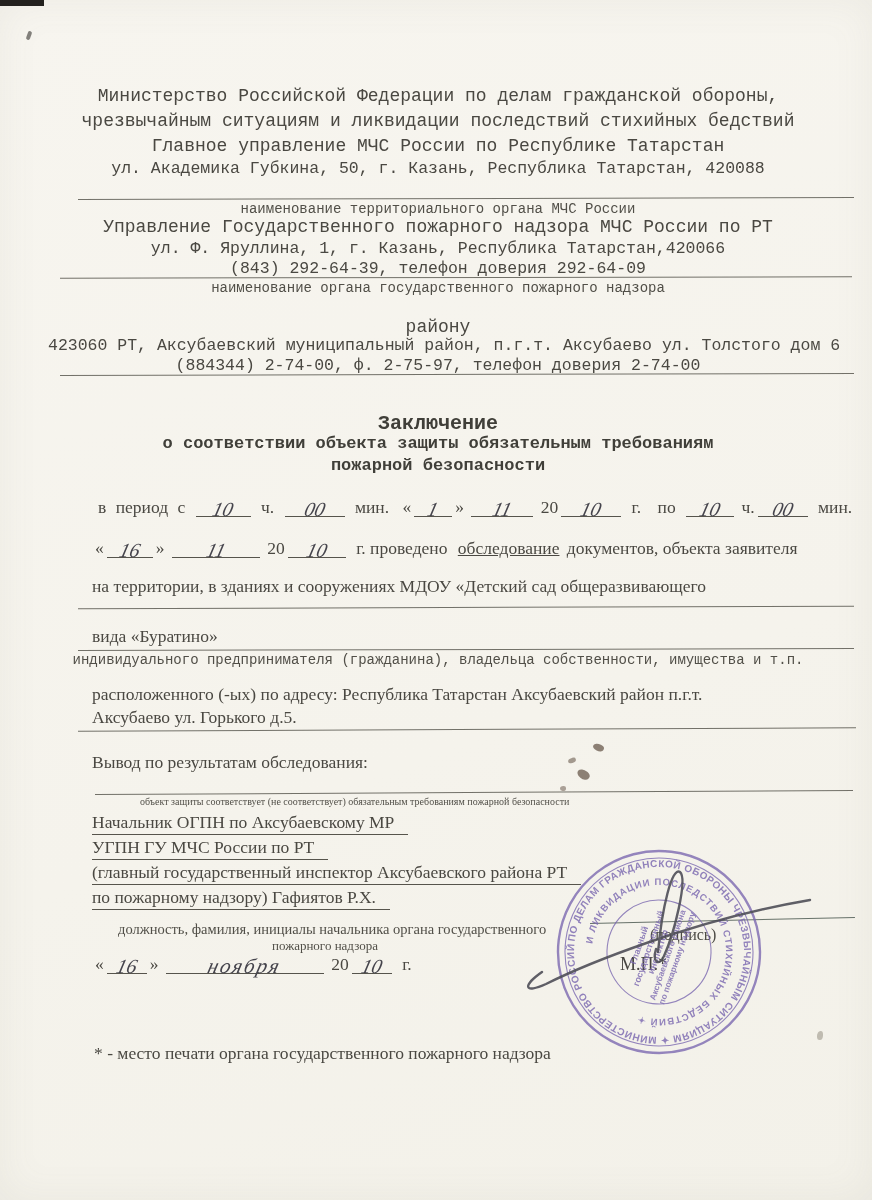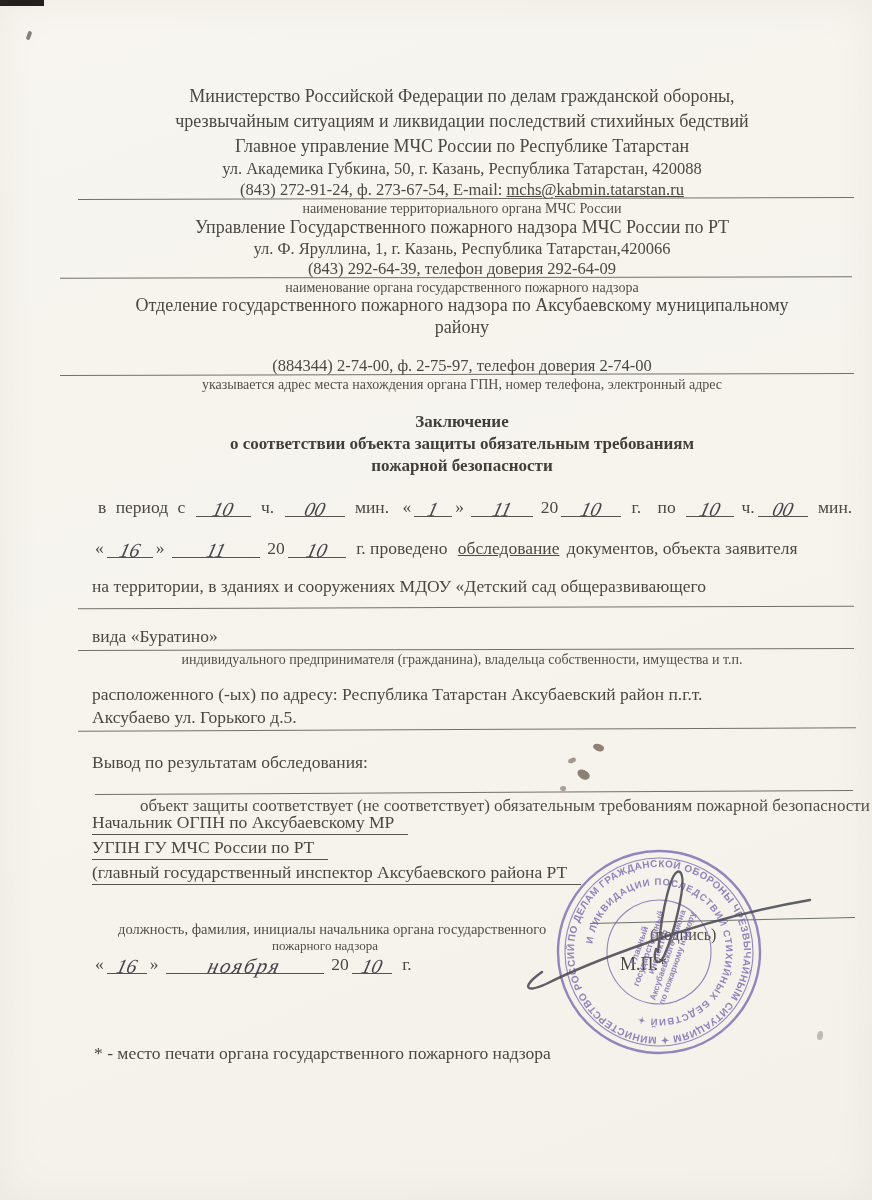--- a/index.html
+++ b/index.html
@@ -4,21 +4,21 @@
 <style>
   html,body{margin:0;padding:0;background:#e9e7e1;}
   .page{
     position:relative;width:872px;height:1200px;margin:0 auto;
     background:linear-gradient(160deg,#f7f5ef 0%,#f5f3ec 60%,#f3f1e9 100%);
     font-family:"Liberation Serif","DejaVu Serif",serif;
     color:#4a4842;overflow:hidden;
     box-shadow:inset 0 0 40px rgba(120,115,100,0.08);
   }
   .t{position:absolute;white-space:nowrap;line-height:1.15;}
-  .c{left:72px;width:780px;text-align:center;}
+  .c{left:48px;width:780px;text-align:center;font-family:Liberation Mono, monospace;}
   .h18{font-size:18px;}
   .h17{font-size:16.5px;}
   .body17{font-size:17.5px;}
   .cap{font-size:14px;color:#514f48;}
   .bold{font-weight:bold;color:#403f39;}
   .rule{position:absolute;height:1.4px;background:#5b5951;opacity:.85;}
   .blank{display:inline-block;border-bottom:1.5px solid #56544c;text-align:center;vertical-align:baseline;height:20px;}
   .hw{font-style:italic;display:inline-block;transform:skewX(-14deg);font-size:20px;color:#45444c;line-height:1;position:relative;top:3px;font-weight:500;}
   .hw-month{font-size:21px;letter-spacing:2px;}
   .lbl{margin:0 6px;}
@@ -37,40 +37,35 @@
 
 <div class="page">
 
   <div class="mark" style="left:0;top:0;width:44px;height:6px;"></div>
   <div class="mark" style="left:27px;top:31px;width:4px;height:9px;opacity:.55;transform:rotate(20deg);border-radius:2px;"></div>
 
   <div class="t c h18" style="top:86px;">Министерство Российской Федерации по делам гражданской обороны,</div>
   <div class="t c h18" style="top:111px;">чрезвычайным ситуациям и ликвидации последствий стихийных бедствий</div>
   <div class="t c h18" style="top:136px;">Главное управление МЧС России по Республике Татарстан</div>
   <div class="t c h17" style="top:160px;">ул. Академика Губкина, 50, г. Казань, Республика Татарстан, 420088</div>
-  <div class="t c h17" style="top:181px;">
-    <span>(843) 272-91-24, ф. 273-67-54, E-mail:</span>
-    <span class="email">mchs@kabmin.tatarstan.ru</span>
-  </div>
   <div class="rule" style="left:78px;top:198px;width:776px;transform:rotate(-0.15deg);"></div>
   <div class="t c cap" style="top:201px;">наименование территориального органа МЧС России</div>
 
   <div class="t c h18" style="top:217px;">Управление Государственного пожарного надзора МЧС России по РТ</div>
   <div class="t c h17" style="top:240px;">ул. Ф. Яруллина, 1, г. Казань, Республика Татарстан,420066</div>
   <div class="t c h17" style="top:260px;">(843) 292-64-39, телефон доверия 292-64-09</div>
   <div class="rule" style="left:60px;top:277px;width:792px;transform:rotate(-0.1deg);"></div>
   <div class="t c cap" style="top:280px;">наименование органа государственного пожарного надзора</div>
 
-  <div class="t c h18" style="top:295px;">Отделение государственного пожарного надзора по Аксубаевскому муниципальному</div>
   <div class="t c h18" style="top:317px;">району</div>
+  <div class="t c h17" style="top:337px;">423060 РТ, Аксубаевский муниципальный район, п.г.т. Аксубаево ул. Толстого дом 6</div>
   <div class="t c h17" style="top:357px;">(884344) 2-74-00, ф. 2-75-97, телефон доверия 2-74-00</div>
   <div class="rule" style="left:60px;top:374px;width:794px;transform:rotate(-0.15deg);"></div>
-  <div class="t c cap" style="top:377px;">указывается адрес места нахождения органа ГПН, номер телефона, электронный адрес</div>
 
-  <div class="t c bold" style="top:412px;font-size:17px;">Заключение</div>
+  <div class="t c bold" style="top:412px;font-size:20px;">Заключение</div>
   <div class="t c bold" style="top:434px;font-size:17px;">о соответствии объекта защиты обязательным требованиям</div>
   <div class="t c bold" style="top:456px;font-size:17px;">пожарной безопасности</div>
 
   <div class="t body17" style="left:92px;top:496px;">
     <span class="lbl" style="word-spacing:5px;margin-top:25px;">в  период  с</span>
     <span class="blank" style="width:55px;"><span class="hw">10</span></span>
     <span class="lbl">ч.</span>
     <span class="blank" style="width:60px;"><span class="hw">00</span></span>
     <span class="lbl">мин.</span>
     <span class="lbl-tight">«</span><span class="blank" style="width:38px;"><span class="hw">1</span></span><span class="lbl-tight">»</span>
@@ -103,25 +98,26 @@
   <div class="rule" style="left:78px;top:729px;width:778px;transform:rotate(-0.25deg);"></div>
 
   <div class="t body17" style="left:92px;top:752px;">Вывод по результатам обследования:</div>
 
   <div class="smudge" style="left:593px;top:744px;width:11px;height:7px;transform:rotate(28deg);"></div>
   <div class="smudge" style="left:568px;top:758px;width:8px;height:5px;transform:rotate(-15deg);opacity:.55;"></div>
   <div class="smudge" style="left:577px;top:770px;width:13px;height:9px;transform:rotate(40deg);"></div>
   <div class="smudge" style="left:560px;top:786px;width:6px;height:5px;opacity:.5;"></div>
 
   <div class="rule" style="left:95px;top:792px;width:758px;transform:rotate(-0.3deg);"></div>
-  <div class="t cap" style="left:140px;top:796px;width:720px;text-align:left;font-size:17px;">объект защиты соответствует (не соответствует) обязательным требованиям пожарной безопасности</div>
+  <div class="t cap" style="left:140px;top:796px;width:720px;text-align:left;font-size:10px;">объект защиты соответствует (не соответствует) обязательным требованиям пожарной безопасности</div>
 
   <div class="t body17" style="left:92px;top:812px;"><span class="offline">Начальник ОГПН по Аксубаевскому МР</span></div>
   <div class="t body17" style="left:92px;top:837px;"><span class="offline">УГПН ГУ МЧС России по РТ</span></div>
   <div class="t body17" style="left:92px;top:862px;"><span class="offline">(главный государственный инспектор Аксубаевского района РТ</span></div>
+  <div class="t body17" style="left:92px;top:887px;"><span class="offline">по пожарному надзору) Гафиятов Р.Х.</span></div>
 
   <div class="t cap" style="left:118px;top:921px;font-size:14.5px;">должность, фамилия, инициалы начальника органа государственного</div>
   <div class="t cap" style="left:105px;top:939px;width:440px;text-align:center;font-size:13px;">пожарного надзора</div>
 
   <div class="t body17" style="left:92px;top:953px;">
     <span class="lbl-tight">«</span><span class="blank" style="width:40px;"><span class="hw">16</span></span><span class="lbl-tight">»</span>
     <span class="blank" style="width:158px;"><span class="hw hw-month">ноября</span></span>
     <span class="lbl-tight">20</span><span class="blank" style="width:40px;"><span class="hw">10</span></span>
     <span class="lbl">г.</span>
   </div>

